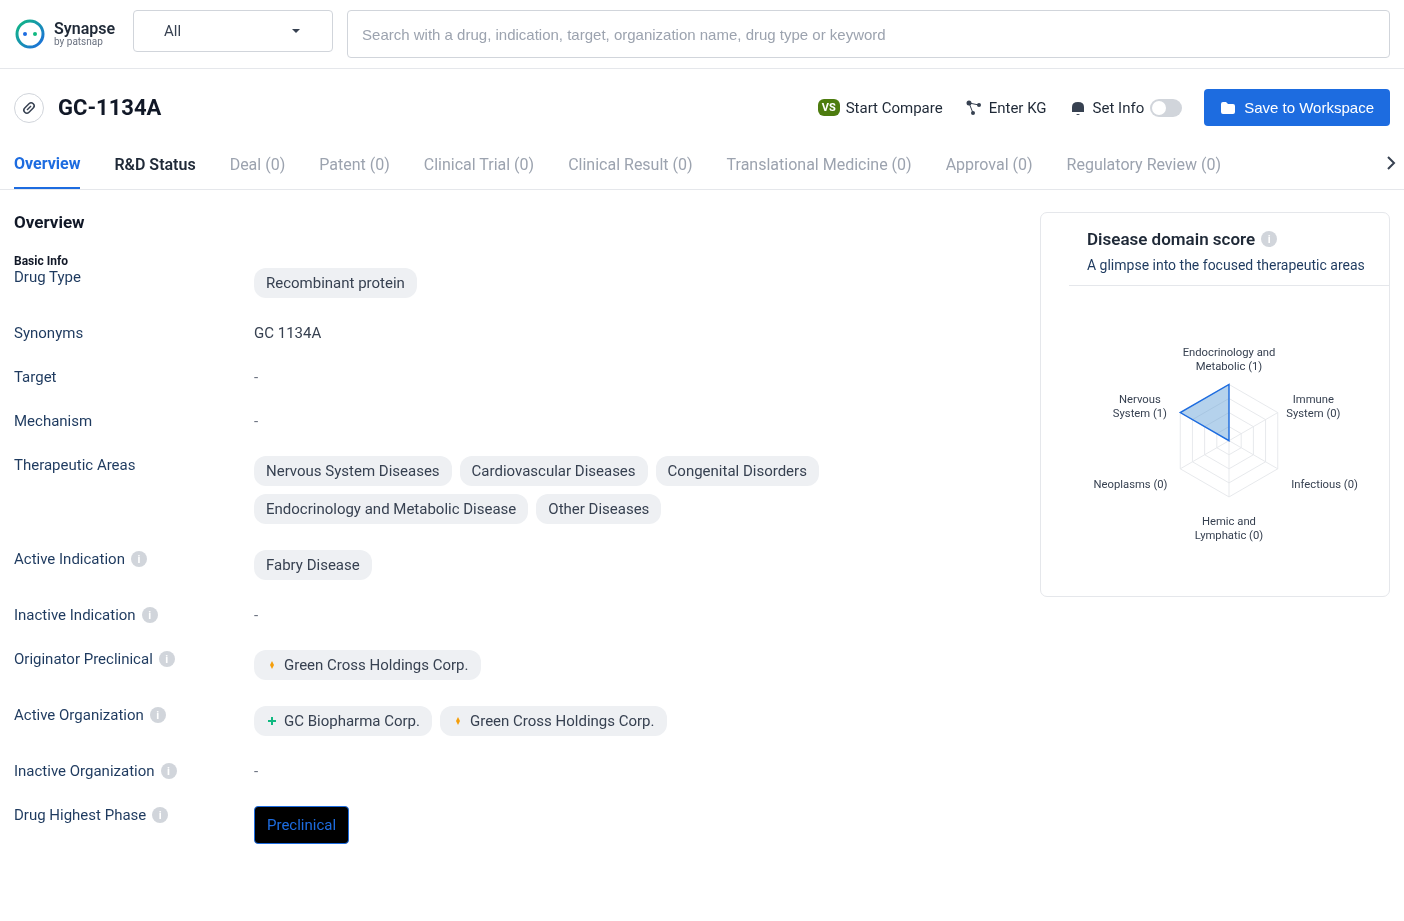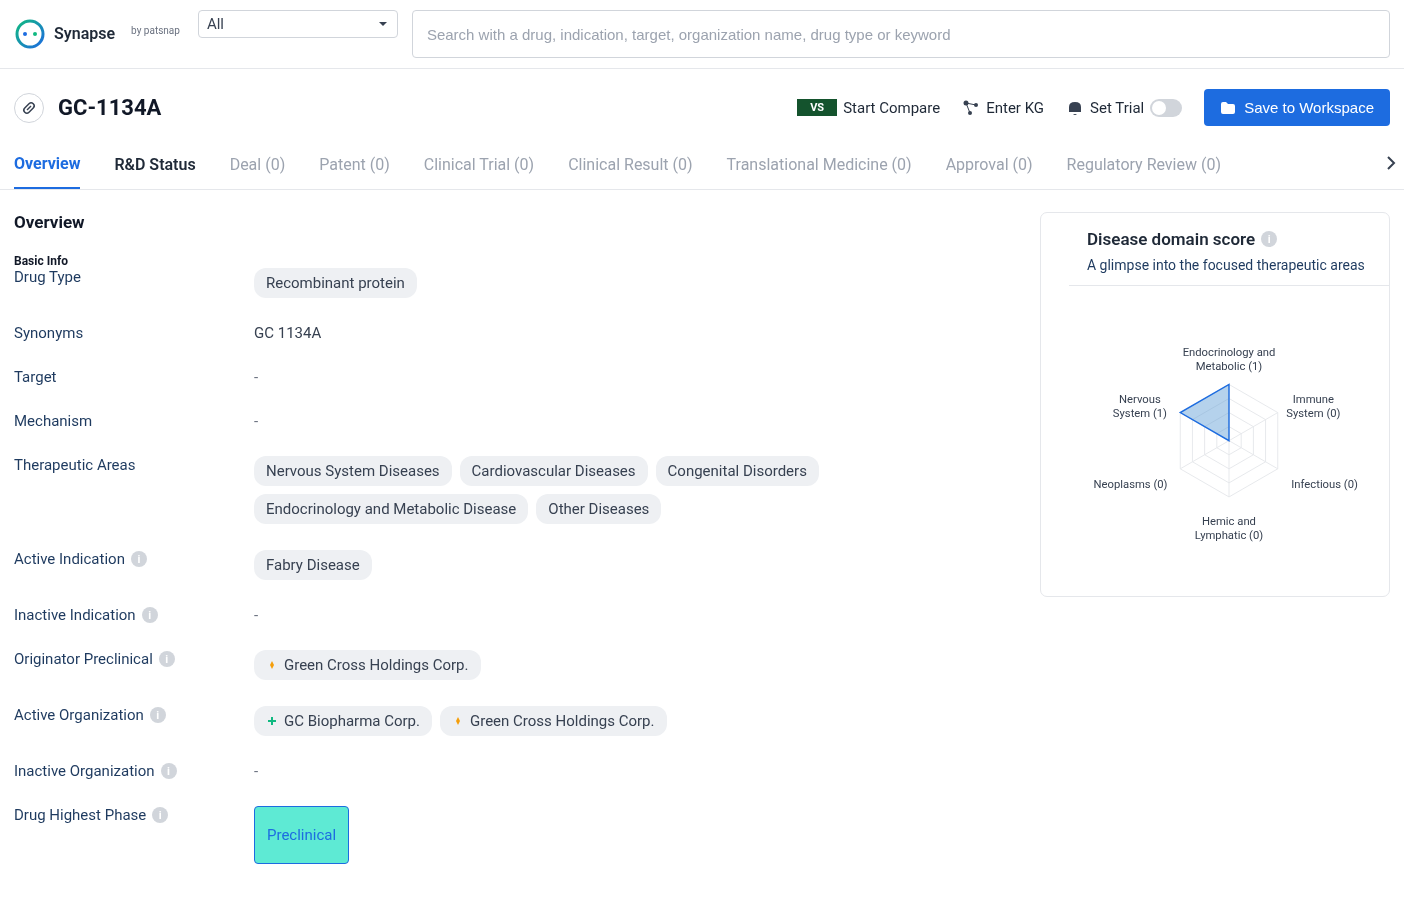--- a/index.html
+++ b/index.html
@@ -1,36 +1,36 @@
 <!DOCTYPE html>
 <html><head>
 <meta charset="utf-8">
 <style>
 * { margin: 0; padding: 0; box-sizing: border-box; }
 body { font-family: -apple-system, BlinkMacSystemFont, "Segoe UI", Roboto, Arial, sans-serif; background: #fff; color: #1f2937; }
 
 .header { display: flex; align-items: center; padding: 10px 14px; border-bottom: 1px solid #e5e7eb; gap: 18px; }
 .logo { display: flex; align-items: center; gap: 8px; }
-.logo-text { display: flex; flex-direction: row; line-height: 1; gap: 16px; }
+.logo-text { display: flex; flex-direction: column; line-height: 1; }
 .logo-name { font-size: 16px; font-weight: 600; color: #1f2937; }
 .logo-sub { font-size: 10px; color: #6b7280; }
 
 .search-wrap { flex: 1; display: flex; gap: 14px; }
-.search-dropdown { width: 200px; height: 28px; display: flex; align-items: center; justify-content: space-between; padding: 0 8px; border: 1px solid #d1d5db; border-radius: 4px; font-size: 15px; color: #374151; cursor: pointer; }
+.search-dropdown { width: 200px; height: 42px; display: flex; align-items: center; justify-content: space-between; padding: 0 30px; border: 1px solid #d1d5db; border-radius: 4px; font-size: 15px; color: #374151; cursor: pointer; }
 .search-input { flex: 1; height: 48px; border: 1px solid #d1d5db; border-radius: 4px; padding: 0 14px; font-size: 15px; color: #374151; outline: none; }
 .search-input::placeholder { color: #9ca3af; }
 
 .page-header { display: flex; align-items: center; justify-content: space-between; padding: 20px 14px 16px 14px; }
 .title-wrap { display: flex; align-items: center; gap: 14px; }
 .pill-icon-circle { width: 30px; height: 30px; border-radius: 50%; border: 1px solid #d1d5db; display: flex; align-items: center; justify-content: center; }
 .page-title { font-size: 22px; font-weight: 700; color: #111827; }
 
 .actions { display: flex; align-items: center; gap: 22px; }
 .action { display: flex; align-items: center; gap: 6px; font-size: 15px; color: #1f2937; cursor: pointer; }
-.vs-badge { background: #14532d; color: #fff; font-size: 11px; font-weight: 700; padding: 2px 13px; border-radius: 0; }
+.vs-badge { background: #4d7c0f; color: #fff; font-size: 11px; font-weight: 700; padding: 2px 4px; border-radius: 6px; }
 .toggle { width: 32px; height: 18px; background: #d1d5db; border-radius: 9px; position: relative; }
 .toggle::after { content: ""; position: absolute; width: 14px; height: 14px; background: #fff; border-radius: 50%; top: 2px; left: 2px; }
 .save-btn { background: #1d6ce0; color: #fff; border: none; border-radius: 4px; padding: 10px 16px; font-size: 15px; font-weight: 500; display: flex; align-items: center; gap: 8px; cursor: pointer; }
 
 .tabs { display: flex; align-items: center; gap: 34px; padding: 0 14px; border-bottom: 1px solid #e5e7eb; position: relative; overflow: hidden; }
 .tab { padding: 12px 0 14px 0; font-size: 16px; color: #9ca3af; cursor: pointer; white-space: nowrap; }
 .tab.active { color: #1d6ce0; font-weight: 700; border-bottom: 3px solid #1d6ce0; margin-bottom: -1px; }
 .tab.enabled { color: #1f2937; font-weight: 600; }
 .tab-chevron { position: absolute; right: 4px; top: 12px; color: #6b7280; }
 
@@ -38,21 +38,21 @@
 .left { flex: 1; }
 .right { width: 350px; }
 
 .section-title { font-size: 17px; font-weight: 700; color: #111827; margin-bottom: 22px; }
 .subsection-title { font-size: 12px; font-weight: 700; color: #111827; }
 .field-row { display: flex; align-items: flex-start; margin-bottom: 26px; }
 .field-label { width: 240px; font-size: 15px; color: #1e3a5f; display: flex; align-items: center; gap: 6px; }
 .info-icon { width: 16px; height: 16px; border-radius: 50%; background: #d1d5db; color: #fff; font-size: 11px; font-weight: 700; display: inline-flex; align-items: center; justify-content: center; }
 .field-value { flex: 1; font-size: 15px; color: #374151; display: flex; flex-wrap: wrap; gap: 8px; align-items: center; }
 .chip { background: #eef0f3; color: #374151; padding: 6px 12px; border-radius: 12px; font-size: 15px; display: inline-flex; align-items: center; gap: 6px; }
-.chip-outline { border: 1px solid #1d6ce0; color: #1d6ce0; background: #5eead4; padding: 19px 12px; border-radius: 4px; font-size: 15px; }
+.chip-outline { border: 1px solid #1d6ce0; color: #1d6ce0; background: #000000; padding: 9px 12px; border-radius: 4px; font-size: 15px; }
 .dash { color: #6b7280; }
 .org-bullet { width: 12px; height: 12px; display: inline-block; }
 
 .panel { border: 1px solid #e5e7eb; border-radius: 7px; padding-left: 28px; }
 .panel-header { padding: 16px 18px 12px 18px; border-bottom: 1px solid #e5e7eb; }
 .panel-title { font-size: 17px; font-weight: 600; color: #1f2937; display: flex; align-items: center; gap: 6px; }
 .panel-sub { font-size: 14px; color: #1e3a5f; margin-top: 8px; }
 .panel-body { padding: 20px 10px 30px 10px; display: flex; justify-content: center; }
 .radar-label { font-size: 12px; fill: #374151; text-anchor: middle; }
 </style>
@@ -110,21 +110,21 @@
           <circle cx="8" cy="14" r="2" fill="#374151"></circle>
           <line x1="4" y1="4" x2="14" y2="6" stroke="#374151"></line>
           <line x1="4" y1="4" x2="8" y2="14" stroke="#374151"></line>
         </svg>
       <span>Enter KG</span>
     </div>
     <div class="action">
       <svg width="18" height="18" viewBox="0 0 18 18">
           <path d="M3 13 L3 8 Q3 3 9 3 Q15 3 15 8 L15 13 Z M7 15 Q9 17 11 15" fill="#374151"></path>
         </svg>
-      <span>Set Trial</span>
+      <span>Set Info</span>
       <span class="toggle"></span>
     </div>
     <button class="save-btn">
       <svg width="16" height="16" viewBox="0 0 16 16">
           <path d="M1 4 Q1 2 3 2 L6 2 L8 4 L13 4 Q15 4 15 6 L15 12 Q15 14 13 14 L3 14 Q1 14 1 12 Z" fill="#fff"></path>
         </svg>
       <span>Save to Workspace</span>
     </button>
   </div>
 </div>

